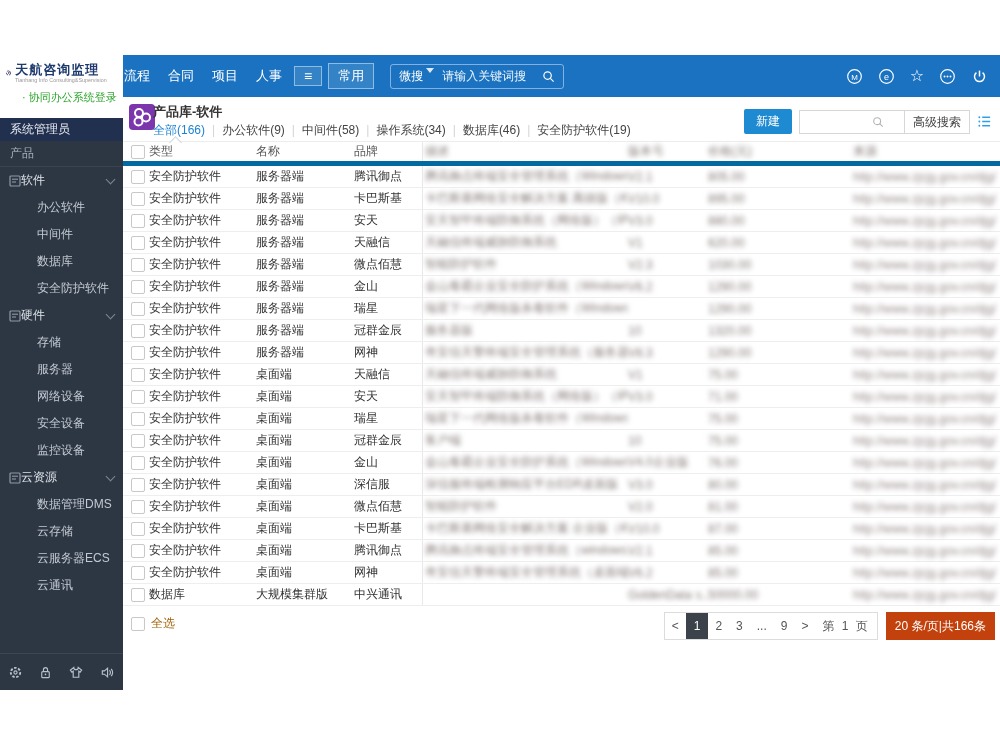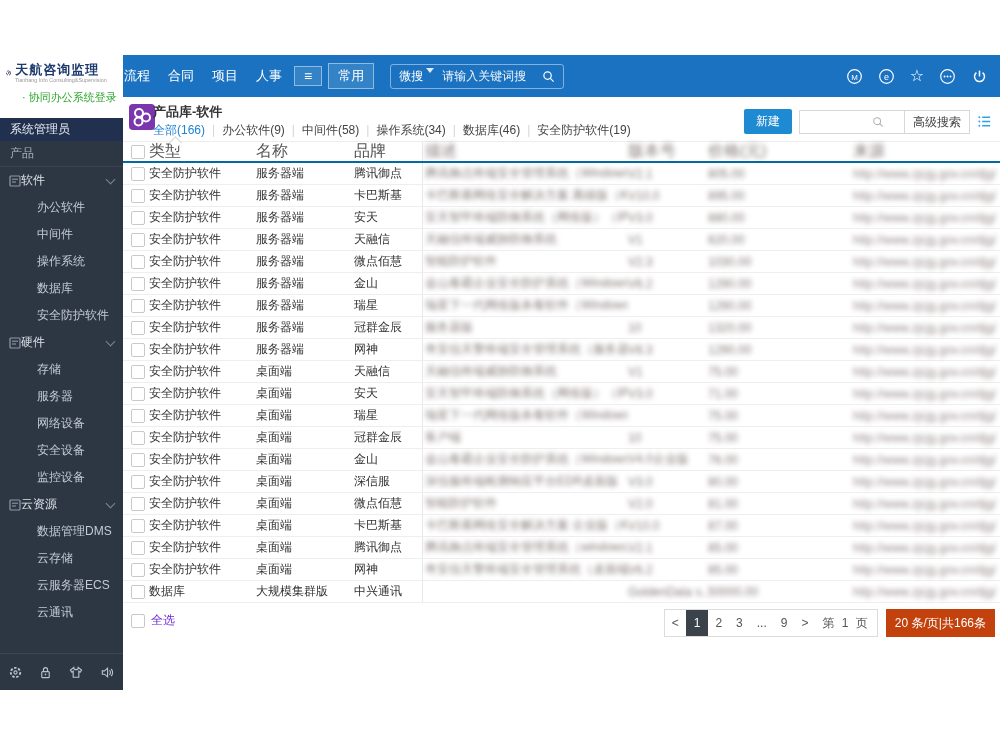--- a/index.html
+++ b/index.html
@@ -61,40 +61,40 @@
   .tab-caret{position:absolute;left:18px;bottom:-8px;width:8px;height:8px;background:#fff;
              border-left:1px solid #d4d4d4;border-top:1px solid #d4d4d4;transform:rotate(45deg);z-index:3;}
   .toolbar{position:absolute;right:8px;top:12px;display:flex;align-items:center;gap:7px;}
   .btn-new{background:#1e8ad2;color:#fff;font-size:12px;padding:4px 12px;border-radius:2px;border:none;
            cursor:pointer;font-family:inherit;}
   .search-box{display:flex;align-items:center;border:1px solid #d7d7d7;height:24px;box-sizing:border-box;background:#fff;}
   .search-box input{border:none;outline:none;width:62px;font-size:12px;padding:0 5px;font-family:inherit;}
   .adv-label{border-left:1px solid #d7d7d7;padding:0 8px;font-size:12px;color:#444;line-height:22px;cursor:pointer;margin-left:16px;}
 
   
-  .thead{display:flex;align-items:center;height:19px;font-size:16px;color:#555;
-         border-bottom:2px solid #0369a1;position:relative;}
+  .thead{display:flex;align-items:center;height:19px;font-size:12px;color:#555;
+         border-bottom:5px solid #0369a1;position:relative;}
   .trow{display:flex;align-items:center;height:21px;font-size:12px;color:#333;
         border-bottom:1px solid #eeeeee;position:relative;cursor:default;}
   .thead::after,.trow::after{content:'';position:absolute;left:299px;top:0;bottom:0;width:1px;background:#e8e8e8;}
   .c-check{width:26px;box-sizing:border-box;padding-left:8px;flex:none;display:flex;align-items:center;}
   .c-type{width:107px;flex:none;}
   .c-name{width:98px;flex:none;}
   .c-brand{width:71px;flex:none;}
   .c-desc{width:203px;flex:none;overflow:hidden;white-space:nowrap;}
   .c-version{width:80px;flex:none;overflow:hidden;white-space:nowrap;}
   .c-price{width:145px;flex:none;}
   .c-source{flex:1;overflow:hidden;white-space:nowrap;}
   .blur{filter:blur(2.4px);color:#857878;}
   .blur.src{color:#97898a;}
   .cb{width:12px;height:12px;border:1px solid #c8c8c8;border-radius:2px;background:#fff;cursor:pointer;}
 
   
   .foot{position:relative;height:34px;margin-top:4px;}
-  .select-all{position:absolute;left:8px;top:5px;display:flex;align-items:center;gap:6px;font-size:12px;color:#6d28d9;}
+  .select-all{position:absolute;left:8px;top:5px;display:flex;align-items:center;gap:6px;font-size:12px;color:#a16207;}
   .pager-wrap{position:absolute;right:5px;top:2px;display:flex;align-items:center;gap:8px;}
   .pager{display:flex;align-items:center;border:1px solid #dcdcdc;height:26px;font-size:12px;color:#555;background:#fff;}
   .pg{padding:0 7px;line-height:26px;cursor:pointer;}
   .pg.current{background:#3c424a;color:#fff;padding:0 8px;}
   .pg.jump{cursor:default;letter-spacing:2px;}
   .size-box{background:#c2410c;color:#fff;height:28px;line-height:28px;padding:0 9px;font-size:12px;cursor:pointer;}
 </style>
 </head>
 <body>
 
@@ -173,21 +173,20 @@
           <svg width="12" height="12" viewBox="0 0 12 12">
             <rect x="1" y="1" width="10" height="10" rx="1" fill="none" stroke="#8f99a6" stroke-width="1.2"></rect>
             <line x1="3" y1="4.2" x2="9" y2="4.2" stroke="#8f99a6" stroke-width="1.1"></line>
             <line x1="3" y1="7" x2="7" y2="7" stroke="#8f99a6" stroke-width="1.1"></line>
           </svg>
           <span class="g-label">软件</span>
           <span class="chev"></span>
         </div>
         <div class="side-item">办公软件</div>
         <div class="side-item">中间件</div>
-        <div class="side-item">操作系统</div>
         <div class="side-item">数据库</div>
         <div class="side-item">安全防护软件</div>
         <div class="side-group-header">
           <svg width="12" height="12" viewBox="0 0 12 12">
             <rect x="1" y="1" width="10" height="10" rx="1" fill="none" stroke="#8f99a6" stroke-width="1.2"></rect>
             <line x1="3" y1="4.2" x2="9" y2="4.2" stroke="#8f99a6" stroke-width="1.1"></line>
             <line x1="3" y1="7" x2="7" y2="7" stroke="#8f99a6" stroke-width="1.1"></line>
           </svg>
           <span class="g-label">硬件</span>
           <span class="chev"></span>

